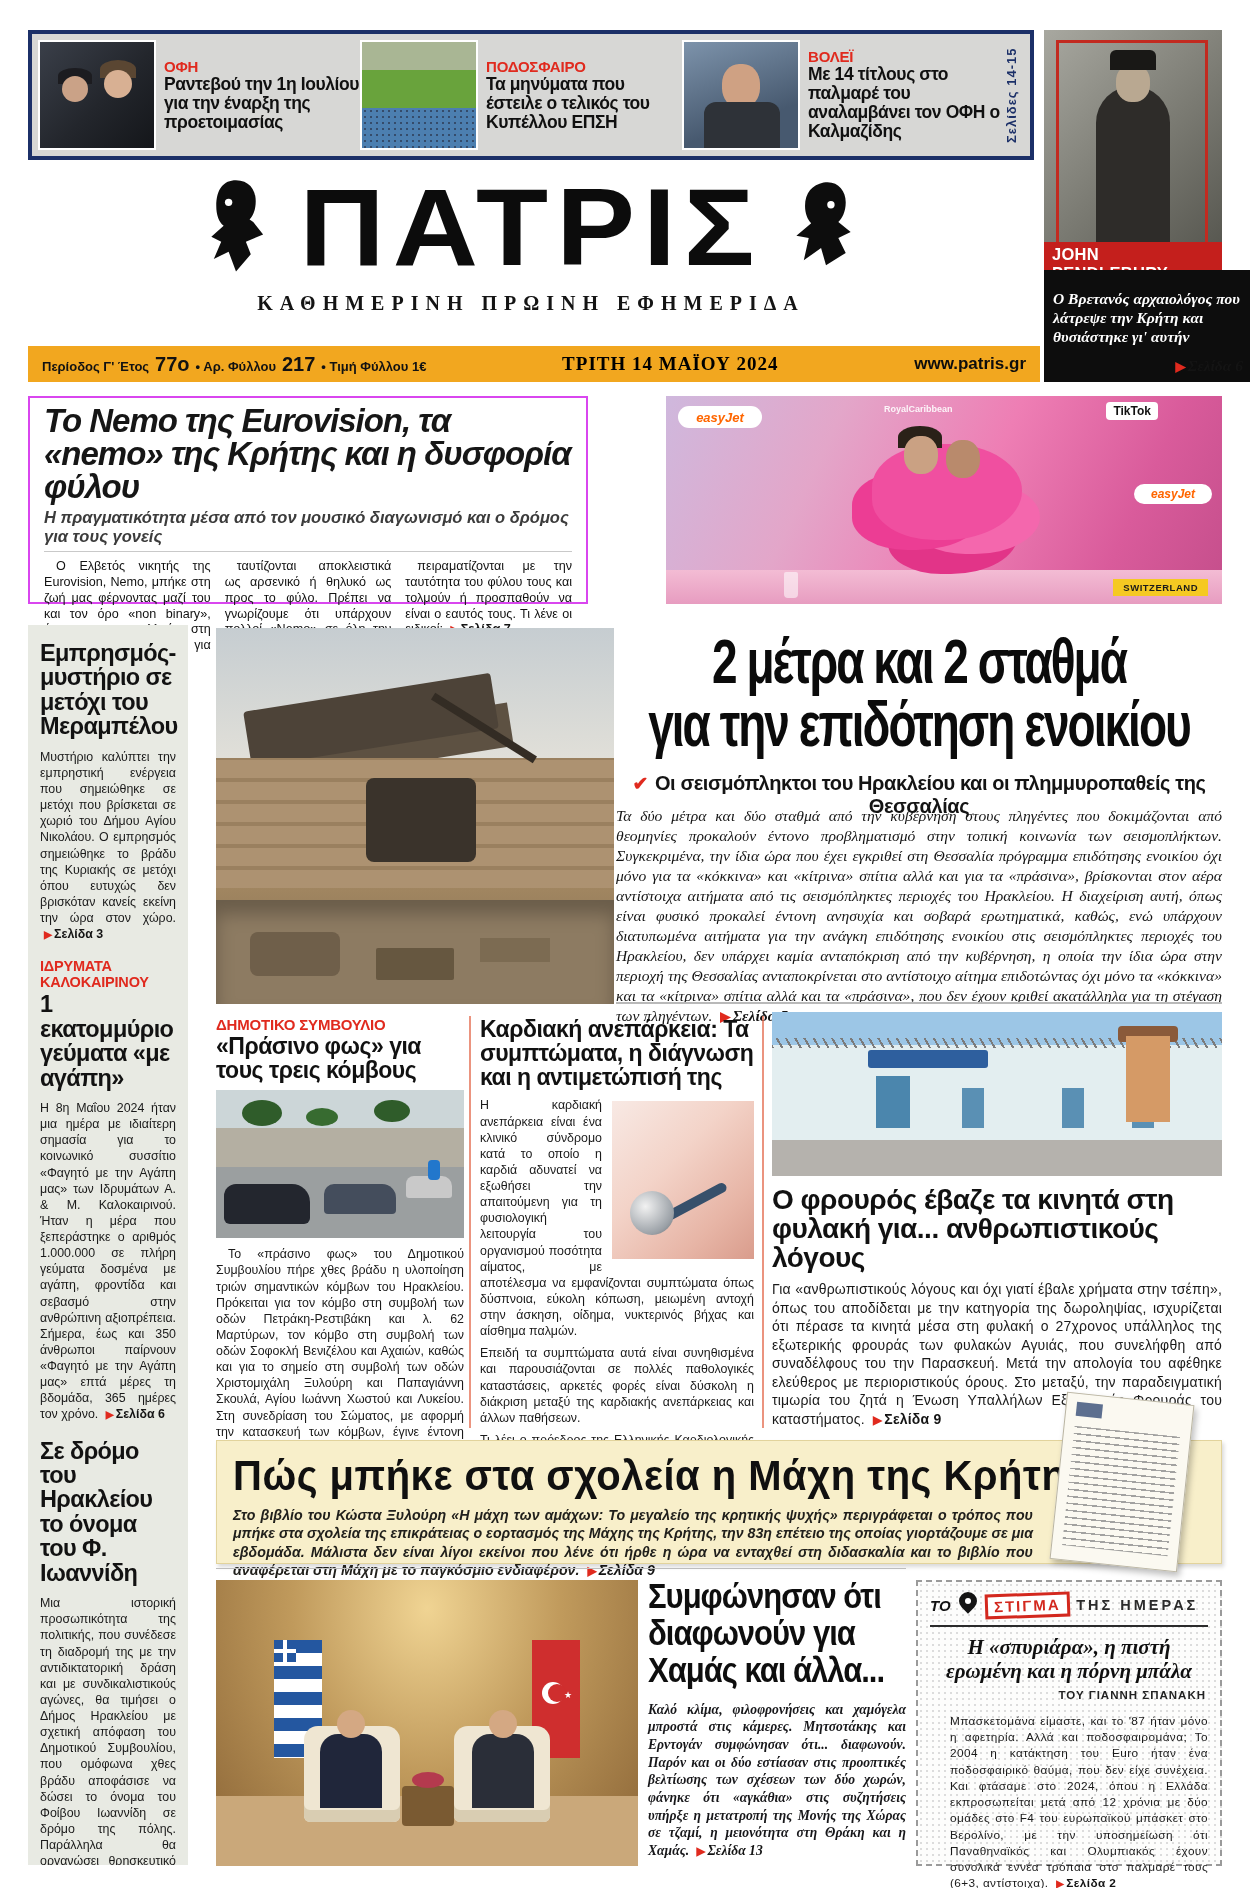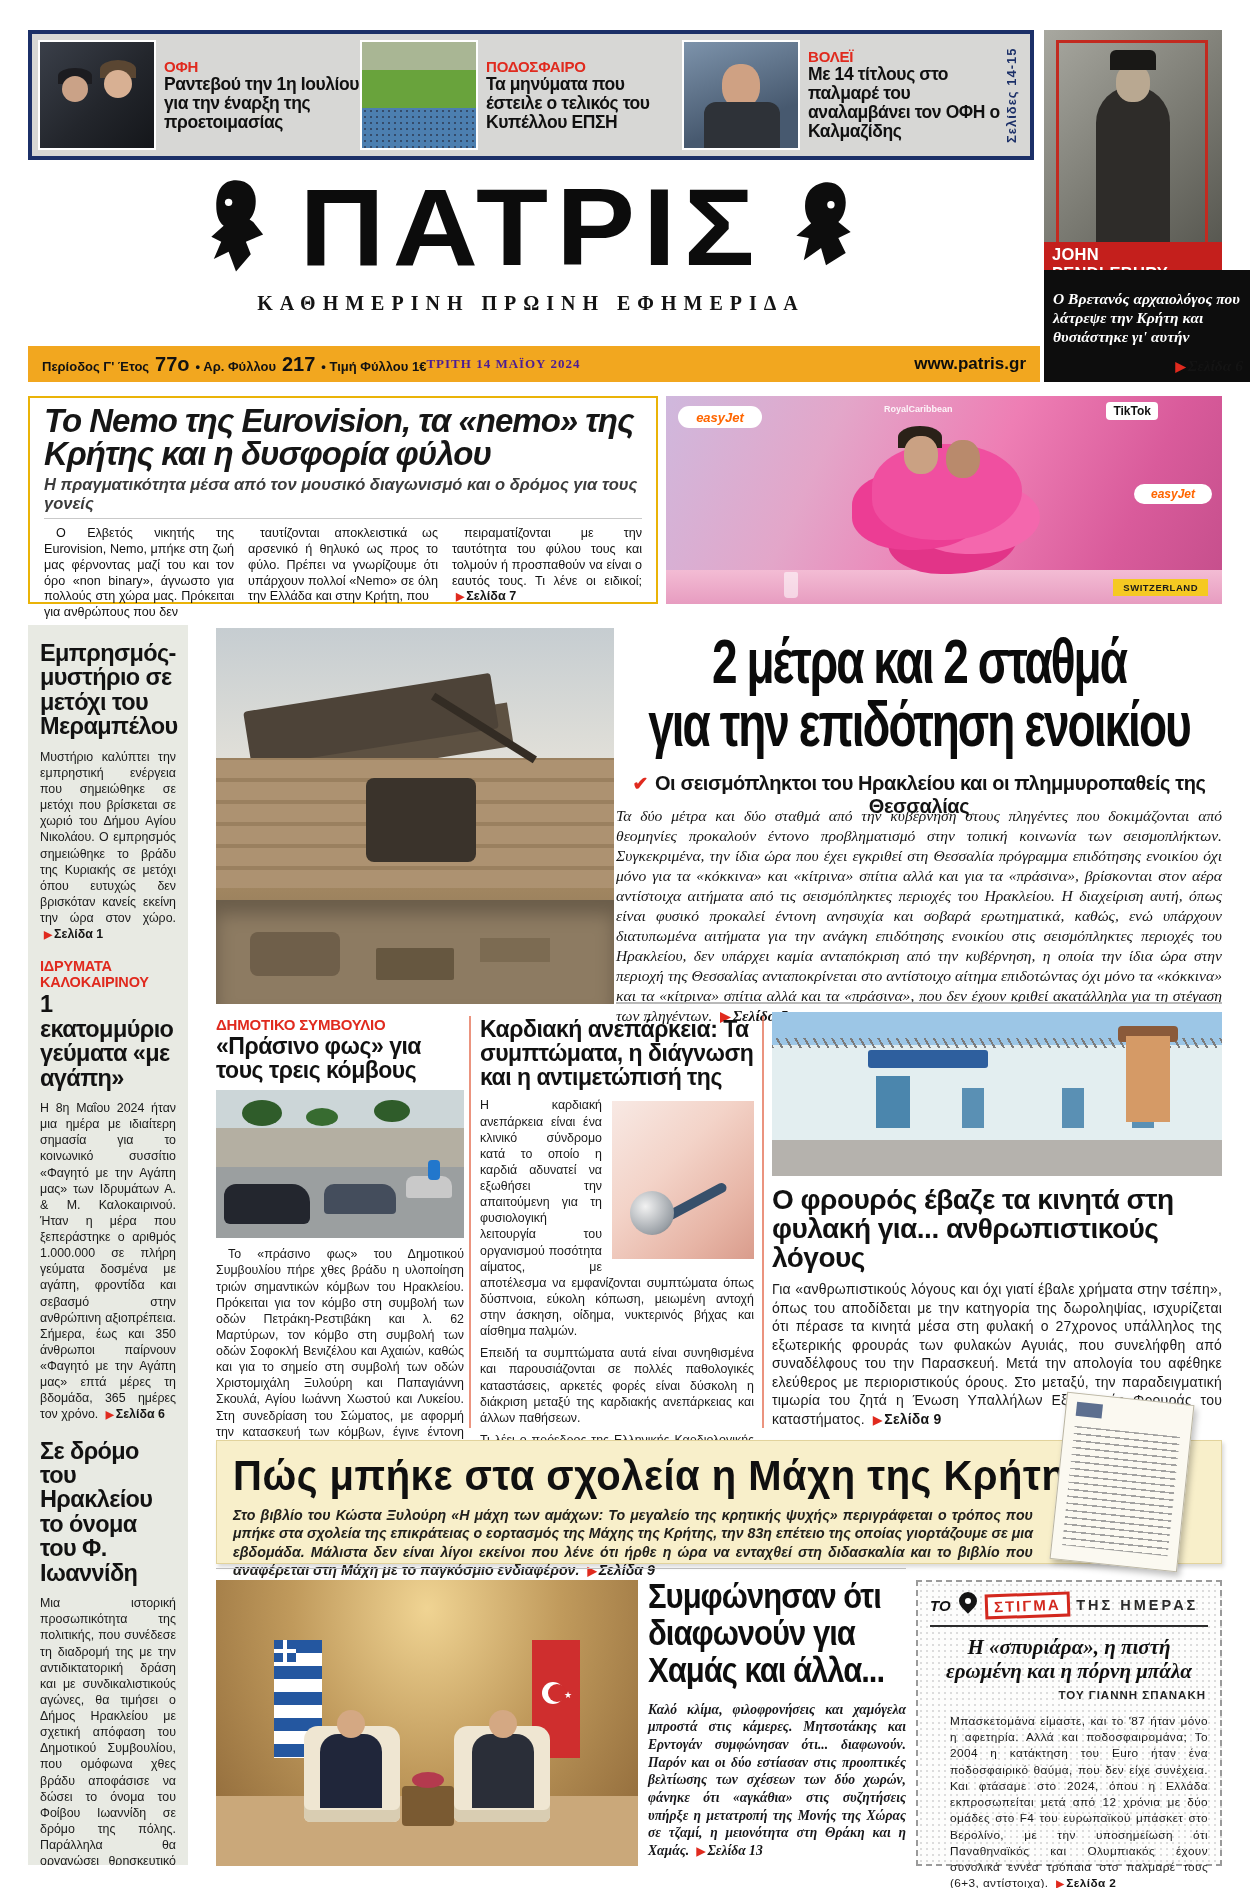--- a/index.html
+++ b/index.html
@@ -49,28 +49,28 @@
   .mtitle{font-size:118px;font-weight:bold;letter-spacing:8px;line-height:1;color:#0c0c0c;
           transform:scaleY(.92);white-space:nowrap;}
   .msub{font-family:"Liberation Serif",serif;font-size:20px;letter-spacing:7px;font-weight:bold;
         color:#141414;margin-top:6px;}
   .portrait{width:74px;height:104px;}
   
   .datebar{left:28px;top:346px;width:1012px;height:36px;background:#f2a71f;display:flex;align-items:center;
            box-sizing:border-box;padding:0 14px;}
   .db-left{font-size:13px;font-weight:bold;color:#121212;display:flex;align-items:baseline;gap:6px;white-space:nowrap;}
   .db-num{font-size:20px;font-weight:bold;}
-  .db-date{flex:1;text-align:left;font-family:"Liberation Serif",serif;font-weight:bold;font-size:13px;color:#4c1d95;letter-spacing:1px;}
+  .db-date{flex:1;text-align:center;font-family:"Liberation Serif",serif;font-weight:bold;font-size:19px;color:#000000;letter-spacing:1px;}
   .db-site{font-weight:bold;font-size:17px;color:#0d0d0d;}
   
   .pref{font-weight:bold;font-size:inherit;white-space:nowrap;}
   .pref .arr{color:#e02a1e;font-size:.85em;font-style:normal;margin:0 2px 0 4px;}
   .pref .pnum{font-weight:bold;color:#141414;}
   
-  .eurobox{left:28px;top:396px;width:630px;height:208px;border:2px solid #eab308;box-sizing:border-box;padding:6px 14px 8px;}
+  .eurobox{left:28px;top:396px;width:560px;height:208px;border:2px solid #d946ef;box-sizing:border-box;padding:6px 14px 8px;}
   .ehl{font-weight:bold;font-style:italic;font-size:33px;line-height:1.0;letter-spacing:-1px;color:#161616;}
   .esub{font-weight:bold;font-style:italic;font-size:16.5px;color:#3c3c3c;margin-top:5px;padding-bottom:5px;border-bottom:1px solid #c9c9c9;}
   .ecols{display:flex;gap:14px;margin-top:7px;}
   .ecols p{margin:0;font-size:12.6px;line-height:1.26;text-align:justify;text-indent:12px;flex:1;}
   .europhoto{left:666px;top:396px;width:556px;height:208px;overflow:hidden;
      background:linear-gradient(115deg,#cfb8dd 0%,#e3a6c9 28%,#ee7eb4 55%,#d95b9b 80%,#c44e8b 100%);}
   .europhoto .floor{position:absolute;left:0;bottom:0;width:100%;height:34px;background:linear-gradient(#f3bcd4,#e79cc0);}
   .chip{position:absolute;background:#fff;border-radius:12px;font-weight:bold;display:flex;align-items:center;justify-content:center;}
   .easyj{color:#f60;font-style:italic;font-size:13px;}
   .ej1{left:12px;top:10px;width:84px;height:22px;}
@@ -302,21 +302,21 @@
     <span class="chip easyj ej2">easyJet</span>
     <span class="royal">RoyalCaribbean</span>
     <span class="tiktok">TikTok</span>
     <span class="glass"></span>
     <span class="plate">SWITZERLAND</span>
   </div>
 
   <div class="abs leftrail">
     <div class="lr-hl">Εμπρησμός- μυστήριο σε μετόχι του Μεραμπέλου</div>
     <p class="lr-body"><span>Μυστήριο καλύπτει την εμπρηστική ενέργεια που σημειώθηκε σε μετόχι που βρίσκεται σε χωριό του Δήμου Αγίου Νικολάου. Ο εμπρησμός σημειώθηκε το βράδυ της Κυριακής σε μετόχι όπου ευτυχώς δεν βρισκόταν κανείς εκείνη την ώρα στον χώρο.</span>
-      <span class="pref"><span class="arr">▶</span><span class="pnum">Σελίδα 1</span></span></p>
+      <span class="pref"><span class="arr">▶</span><span class="pnum">Σελίδα 3</span></span></p>
     <div class="lr-kick">ΙΔΡΥΜΑΤΑ ΚΑΛΟΚΑΙΡΙΝΟΥ</div>
     <div class="lr-hl">1 εκατομμύριο γεύματα «με αγάπη»</div>
     <p class="lr-body"><span>Η 8η Μαΐου 2024 ήταν μια ημέρα με ιδιαίτερη σημασία για το κοινωνικό συσσίτιο «Φαγητό με την Αγάπη μας» των Ιδρυμάτων Α. &amp; Μ. Καλοκαιρινού. Ήταν η μέρα που ξεπεράστηκε ο αριθμός 1.000.000 σε πλήρη γεύματα δοσμένα με αγάπη, φροντίδα και σεβασμό στην ανθρώπινη αξιοπρέπεια. Σήμερα, έως και 350 άνθρωποι παίρνουν «Φαγητό με την Αγάπη μας» επτά μέρες τη βδομάδα, 365 ημέρες τον χρόνο.</span>
       <span class="pref"><span class="arr">▶</span><span class="pnum">Σελίδα 6</span></span></p>
     <div class="lr-hl">Σε δρόμο του Ηρακλείου το όνομα του Φ. Ιωαννίδη</div>
     <p class="lr-body"><span>Μια ιστορική προσωπικότητα της πολιτικής, που συνέδεσε τη διαδρομή της με την αντιδικτατορική δράση και με συνδικαλιστικούς αγώνες, θα τιμήσει ο Δήμος Ηρακλείου με σχετική απόφαση του Δημοτικού Συμβουλίου, που ομόφωνα χθες βράδυ αποφάσισε να δώσει το όνομα του Φοίβου Ιωαννίδη σε δρόμο της πόλης. Παράλληλα θα οργανώσει θρησκευτικό μνημόσυνο και τιμητική εκδήλωση στη μνήμη του σε συνεργασία με την οικογένειά του. Το Σώμα τήρησε ενός λεπτού σιγή στη μνήμη του εκλιπόντος, που έφυγε από τη ζωή το Μεγάλο Σάββατο.</span>
       <span class="pref"><span class="arr">▶</span><span class="pnum">Σελίδα 5</span></span></p>
     <div class="lr-kick">ΘΕΑΤΡΟ</div>
 
   </div>

